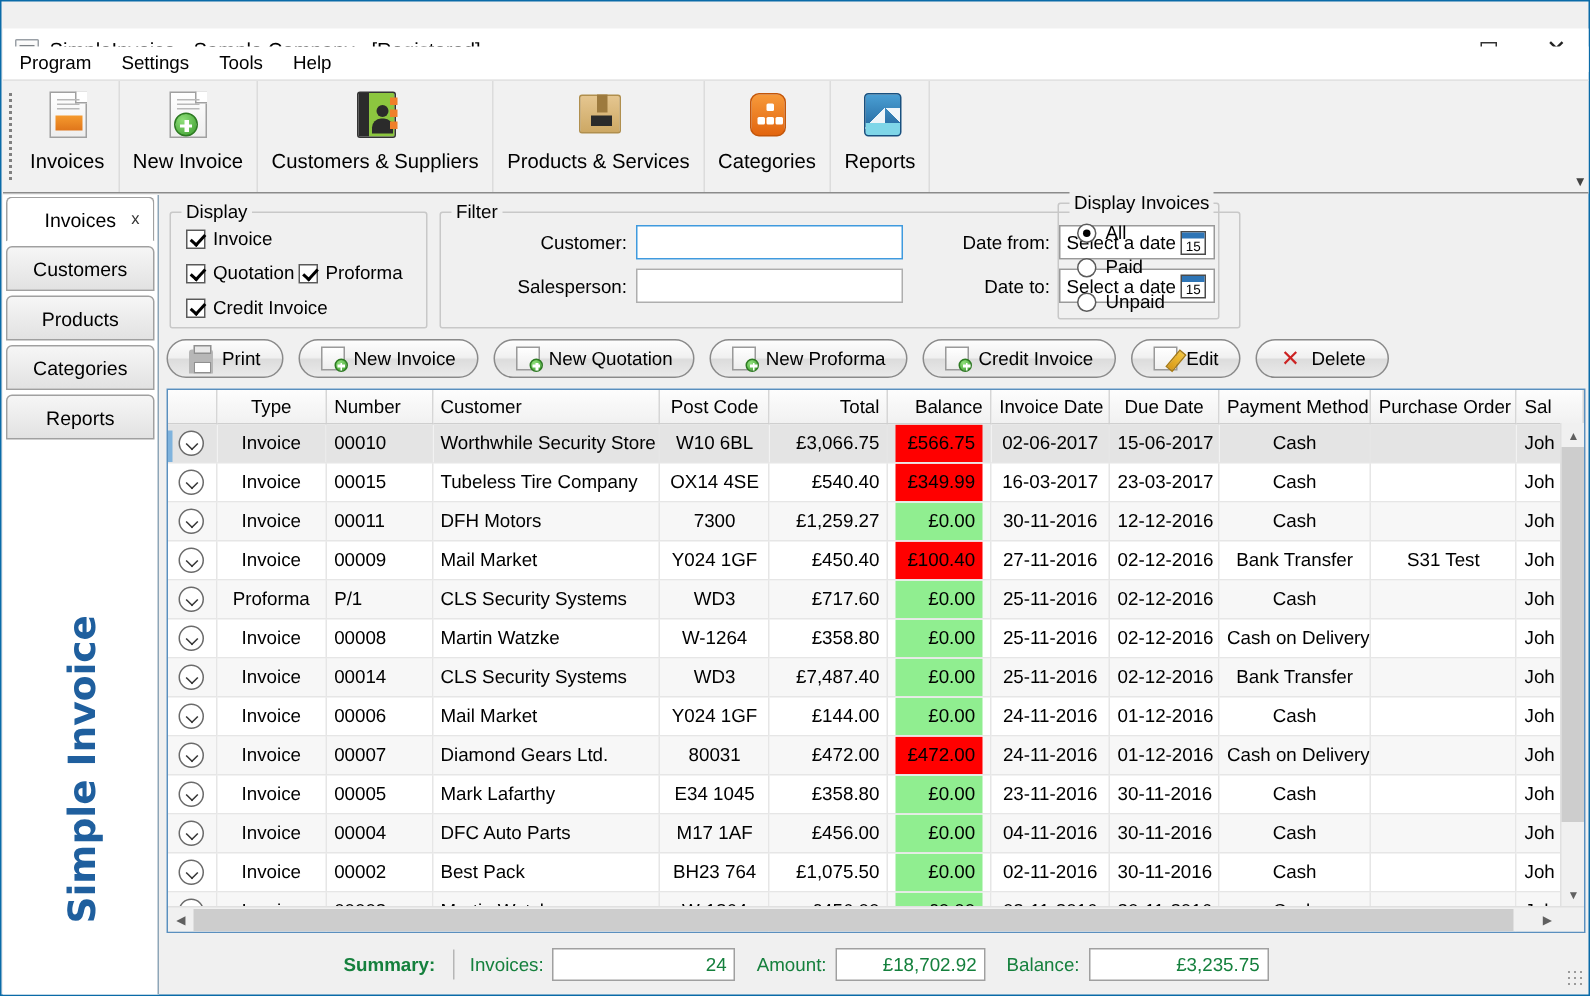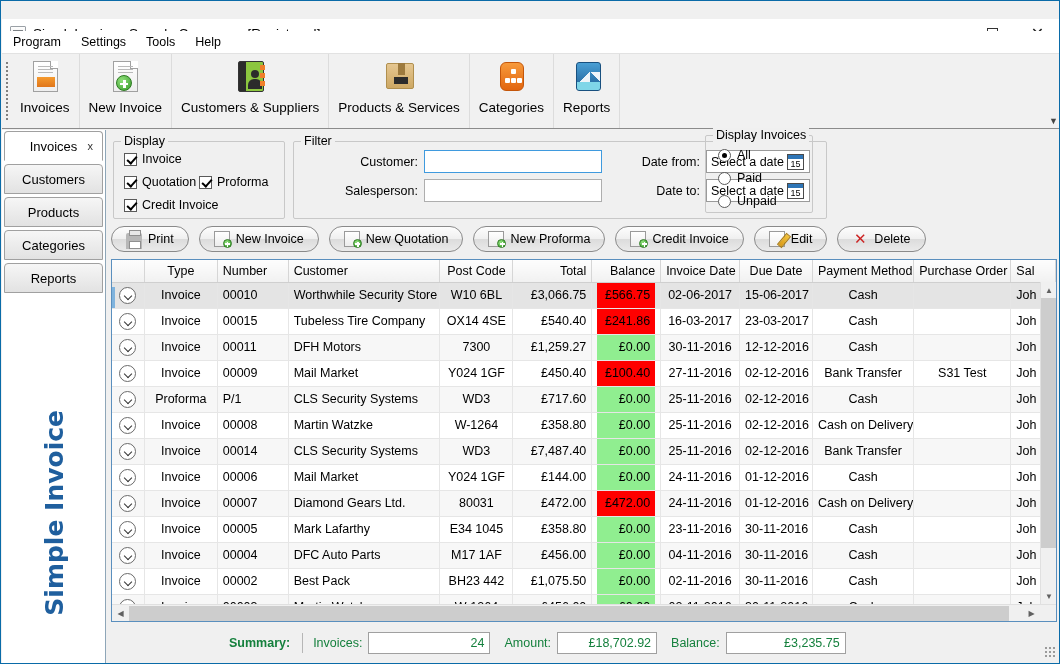--- a/index.html
+++ b/index.html
@@ -699,21 +699,21 @@
           <tr>
             <td class="c-exp" style="position: relative;">
               <div class="exp-btn"></div>
             </td>
             <td class="c-type">Invoice</td>
             <td class="c-num">00015</td>
             <td class="c-cust">Tubeless Tire Company</td>
             <td class="c-post">OX14 4SE</td>
             <td class="c-total">£540.40</td>
             <td class="c-bal">
-              <span class="bal-cell bal-due">£241.86</span>
+              <span class="bal-cell bal-due">£349.99</span>
             </td>
             <td class="c-idate">16-03-2017</td>
             <td class="c-ddate">23-03-2017</td>
             <td class="c-pay">Cash</td>
             <td class="c-po"></td>
             <td class="c-sales">Joh</td>
           </tr>
           <tr class="row-alt">
             <td class="c-exp" style="position: relative;">
               <div class="exp-btn"></div>
@@ -876,21 +876,21 @@
             <td class="c-po"></td>
             <td class="c-sales">Joh</td>
           </tr>
           <tr>
             <td class="c-exp" style="position: relative;">
               <div class="exp-btn"></div>
             </td>
             <td class="c-type">Invoice</td>
             <td class="c-num">00002</td>
             <td class="c-cust">Best Pack</td>
-            <td class="c-post">BH23 442</td>
+            <td class="c-post">BH23 764</td>
             <td class="c-total">£1,075.50</td>
             <td class="c-bal">
               <span class="bal-cell bal-zero">£0.00</span>
             </td>
             <td class="c-idate">02-11-2016</td>
             <td class="c-ddate">30-11-2016</td>
             <td class="c-pay">Cash</td>
             <td class="c-po"></td>
             <td class="c-sales">Joh</td>
           </tr>

